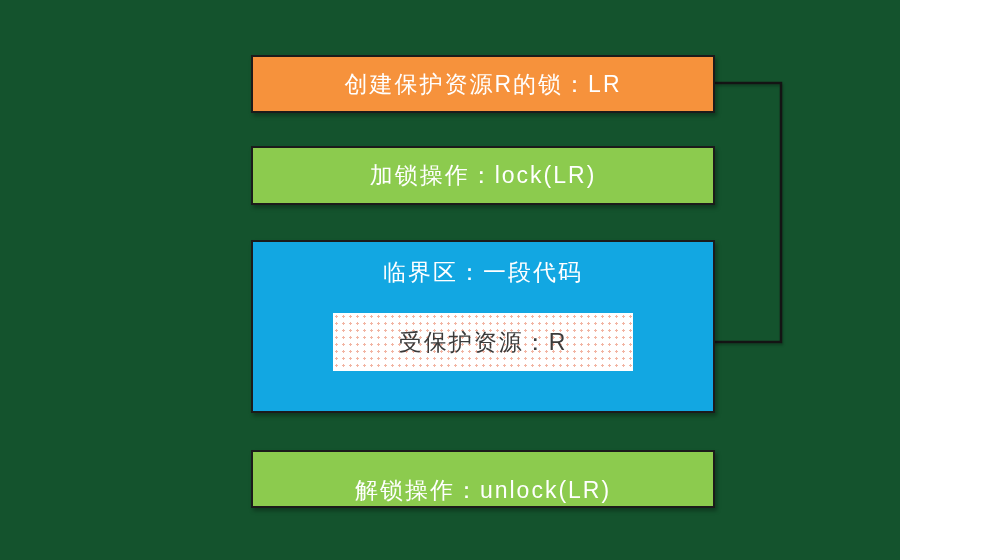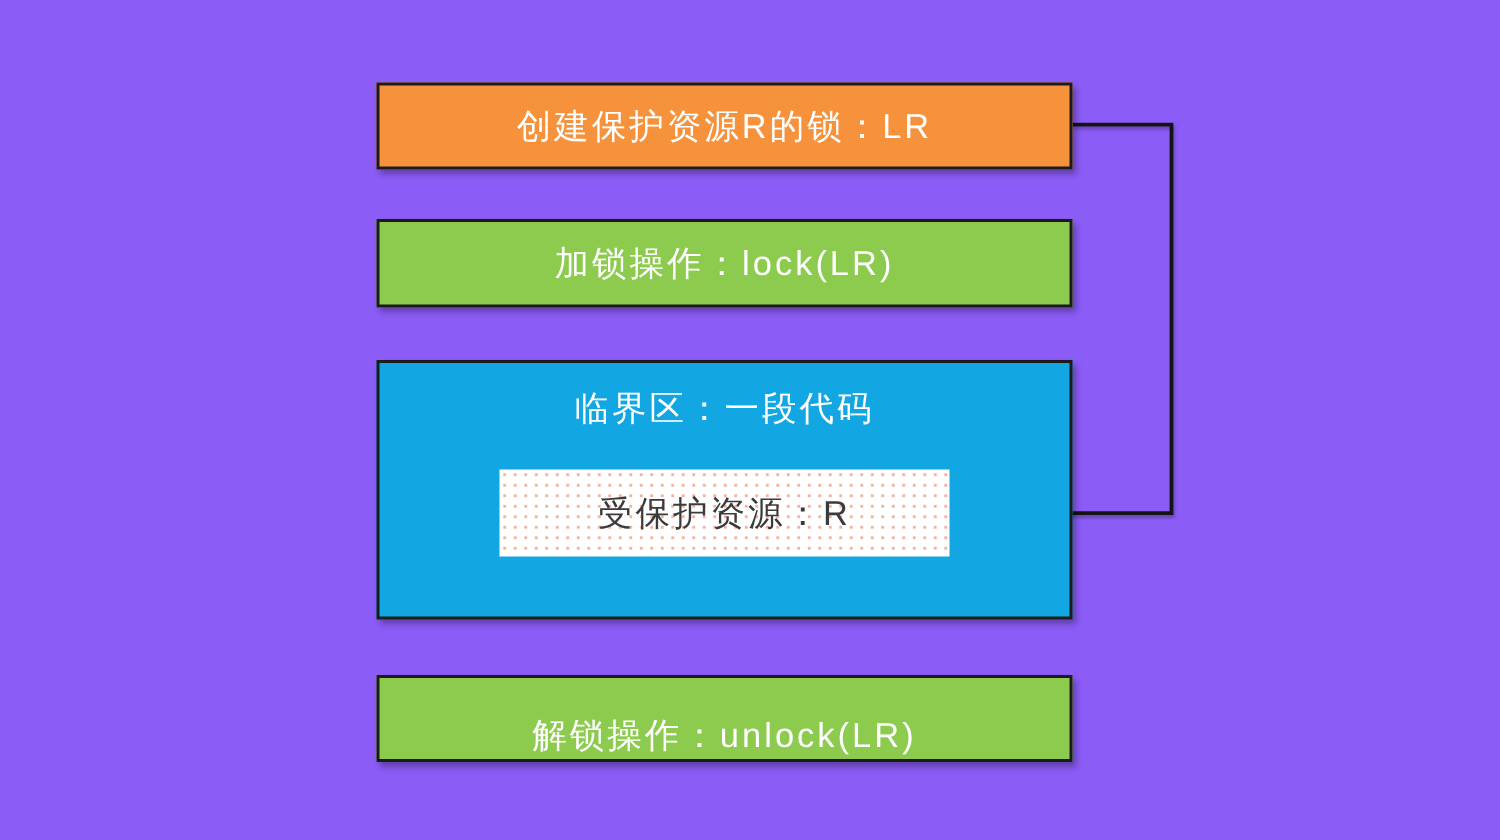--- a/index.html
+++ b/index.html
@@ -3,23 +3,23 @@
 <meta charset="utf-8">
 <style>
   html, body {
     margin: 0;
     padding: 0;
     background: #ffffff;
     font-family: "Liberation Sans", "DejaVu Sans", sans-serif;
   }
   .canvas {
     position: relative;
-    width: 1000px;
+    width: 900px;
     height: 560px;
-    background: #8b5cf6;
+    background: #14532d;
     overflow: hidden;
   }
   .node {
     position: absolute;
     box-sizing: border-box;
     border: 2px solid #1b1b1b;
     box-shadow: 2px 3px 4px rgba(0,0,0,0.30);
     display: flex;
     align-items: center;
     justify-content: center;

